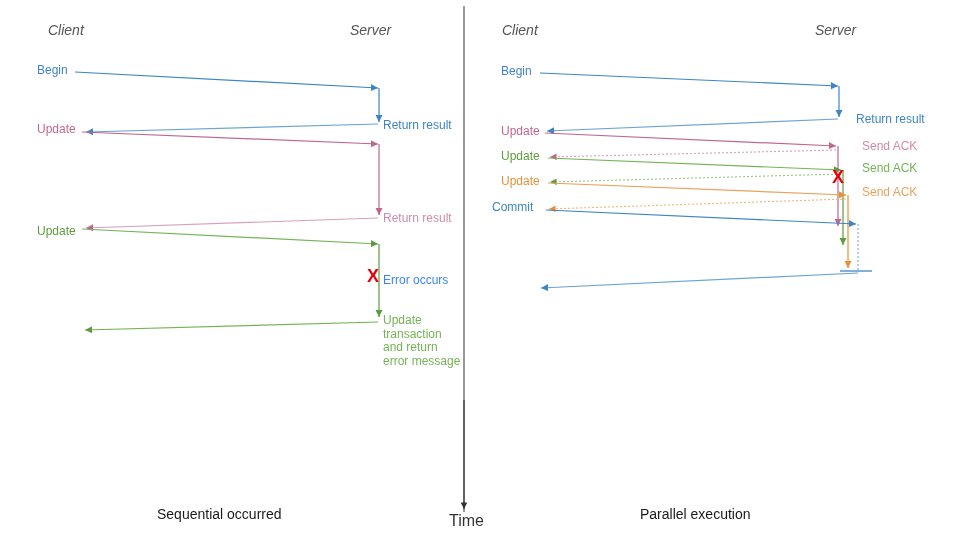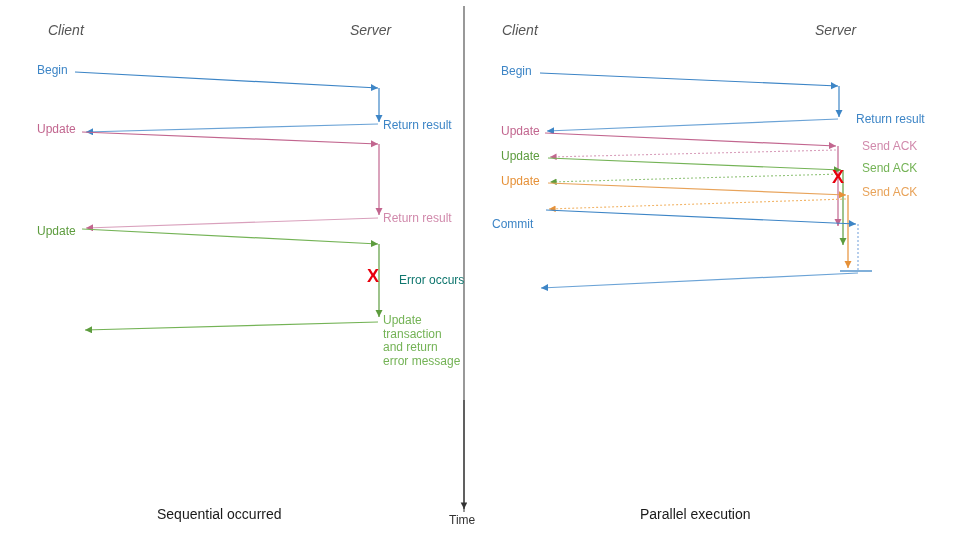--- a/index.html
+++ b/index.html
@@ -37,21 +37,21 @@
   .hdr {
     font-style: italic;
     font-size: 14px;
     color: #555555;
   }
   .caption {
     font-size: 14px;
     color: #1a1a1a;
   }
   .axis-lbl {
-    font-size: 12px;
+    font-size: 16px;
     color: #333333;
   }
   .err-x {
     font-size: 18px;
     font-weight: bold;
     color: #e8000d;
     letter-spacing: 0;
   }
 </style>
 </head>
@@ -160,34 +160,34 @@
   <div class="lbl hdr" style="left:350px; top:24px;">Server</div>
 
   <div class="lbl" style="left:37px; top:64px; color:#3d85c6;">Begin</div>
   <div class="lbl" style="left:37px; top:123px; color:#c2668f;">Update</div>
   <div class="lbl" style="left:37px; top:225px; color:#5d9c3e;">Update</div>
 
   <div class="lbl" style="left:383px; top:119px; color:#3d85c6;">Return result</div>
   <div class="lbl" style="left:383px; top:212px; color:#d18aac;">Return result</div>
 
   <div class="lbl err-x" style="left:367px; top:270px;">X</div>
-  <div class="lbl" style="left:399px; top:274px; color:#0f766e;">Error occurs</div>
+  <div class="lbl" style="left:383px; top:274px; color:#3b82f6;">Error occurs</div>
 
   <div class="lbl lbl-wrap" style="left:383px; top:314px; width:80px; color:#74b356;">Update transaction and return error message</div>
 
   <div class="lbl caption" style="left:157px; top:508px;">Sequential occurred</div>
 
   <div class="lbl hdr" style="left:502px; top:24px;">Client</div>
   <div class="lbl hdr" style="left:815px; top:24px;">Server</div>
 
   <div class="lbl" style="left:501px; top:65px; color:#3d85c6;">Begin</div>
   <div class="lbl" style="left:501px; top:125px; color:#c2668f;">Update</div>
   <div class="lbl" style="left:501px; top:150px; color:#5d9c3e;">Update</div>
   <div class="lbl" style="left:501px; top:175px; color:#e69138;">Update</div>
-  <div class="lbl" style="left:492px; top:218px; color:#3d85c6;">Commit</div>
+  <div class="lbl" style="left:492px; top:201px; color:#3d85c6;">Commit</div>
 
   <div class="lbl" style="left:856px; top:113px; color:#3d85c6;">Return result</div>
   <div class="lbl" style="left:862px; top:140px; color:#d18aac;">Send ACK</div>
   <div class="lbl" style="left:862px; top:162px; color:#74b356;">Send ACK</div>
   <div class="lbl" style="left:862px; top:186px; color:#e8a35a;">Send ACK</div>
 
   <div class="lbl err-x" style="left:832px; top:171px;">X</div>
 
 
   <div class="lbl caption" style="left:640px; top:508px;">Parallel execution</div>

